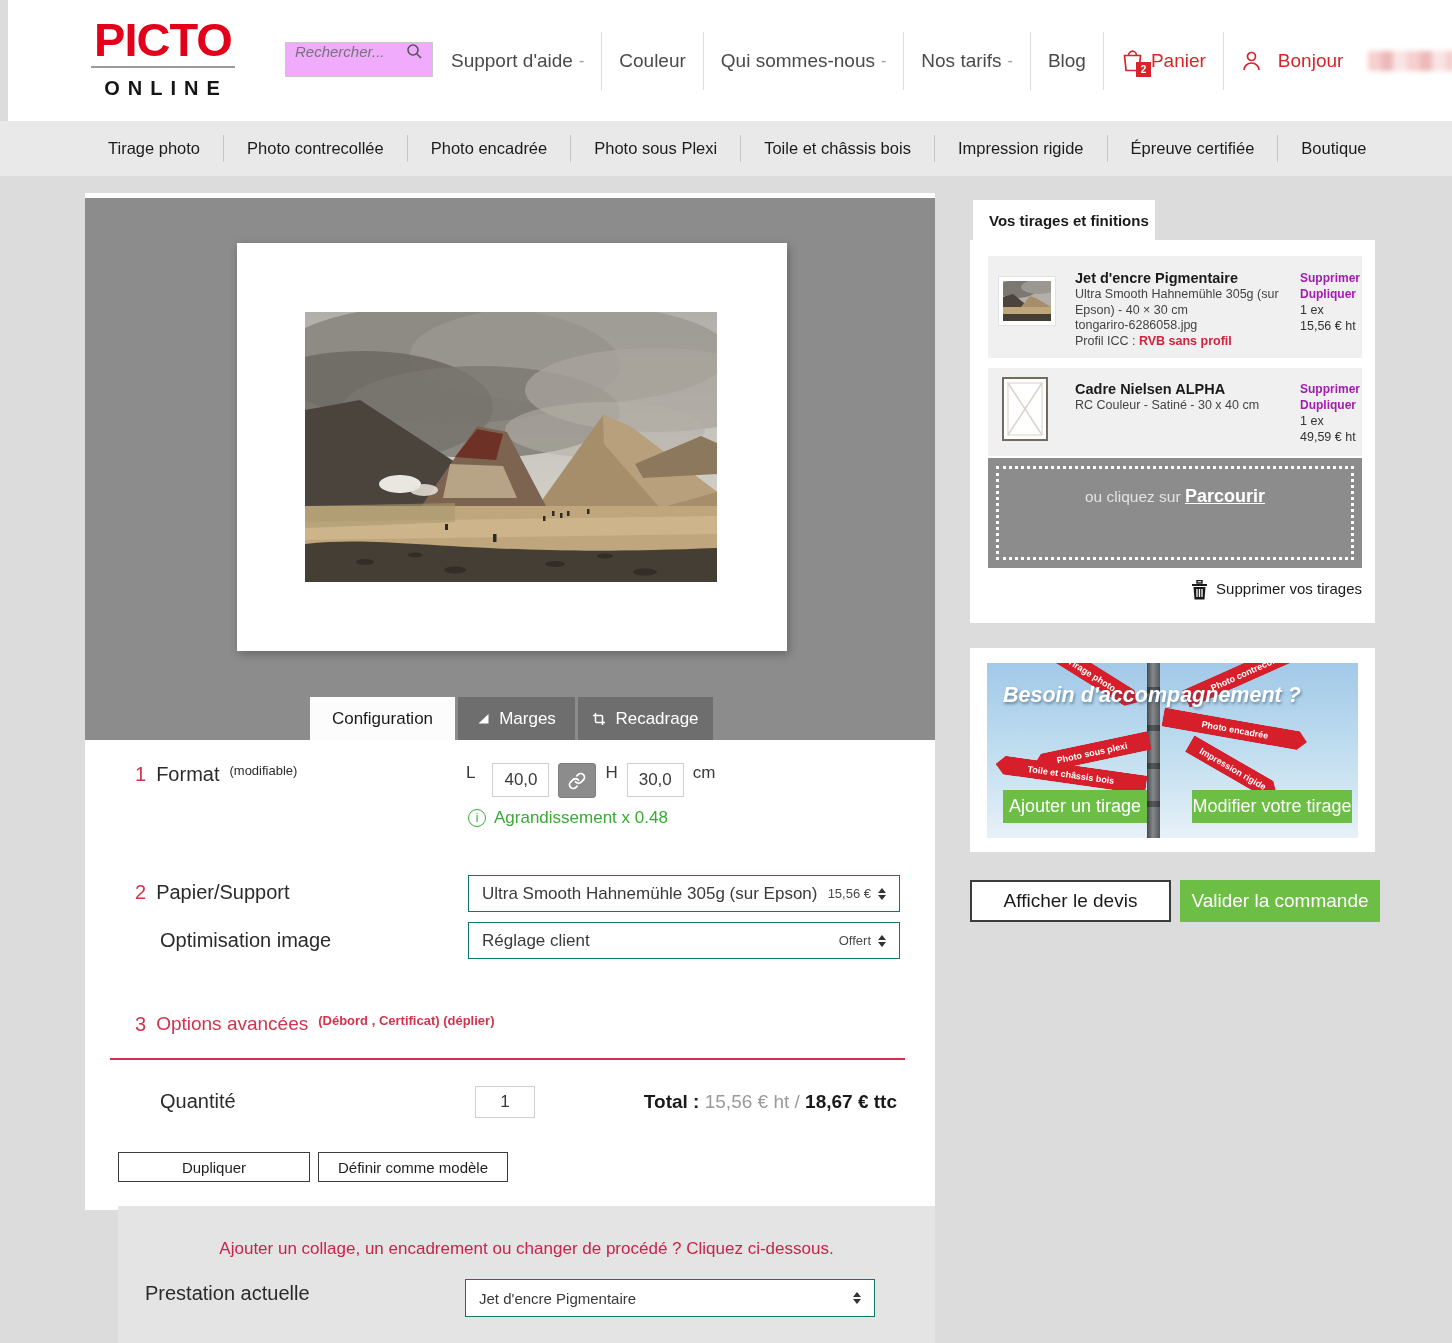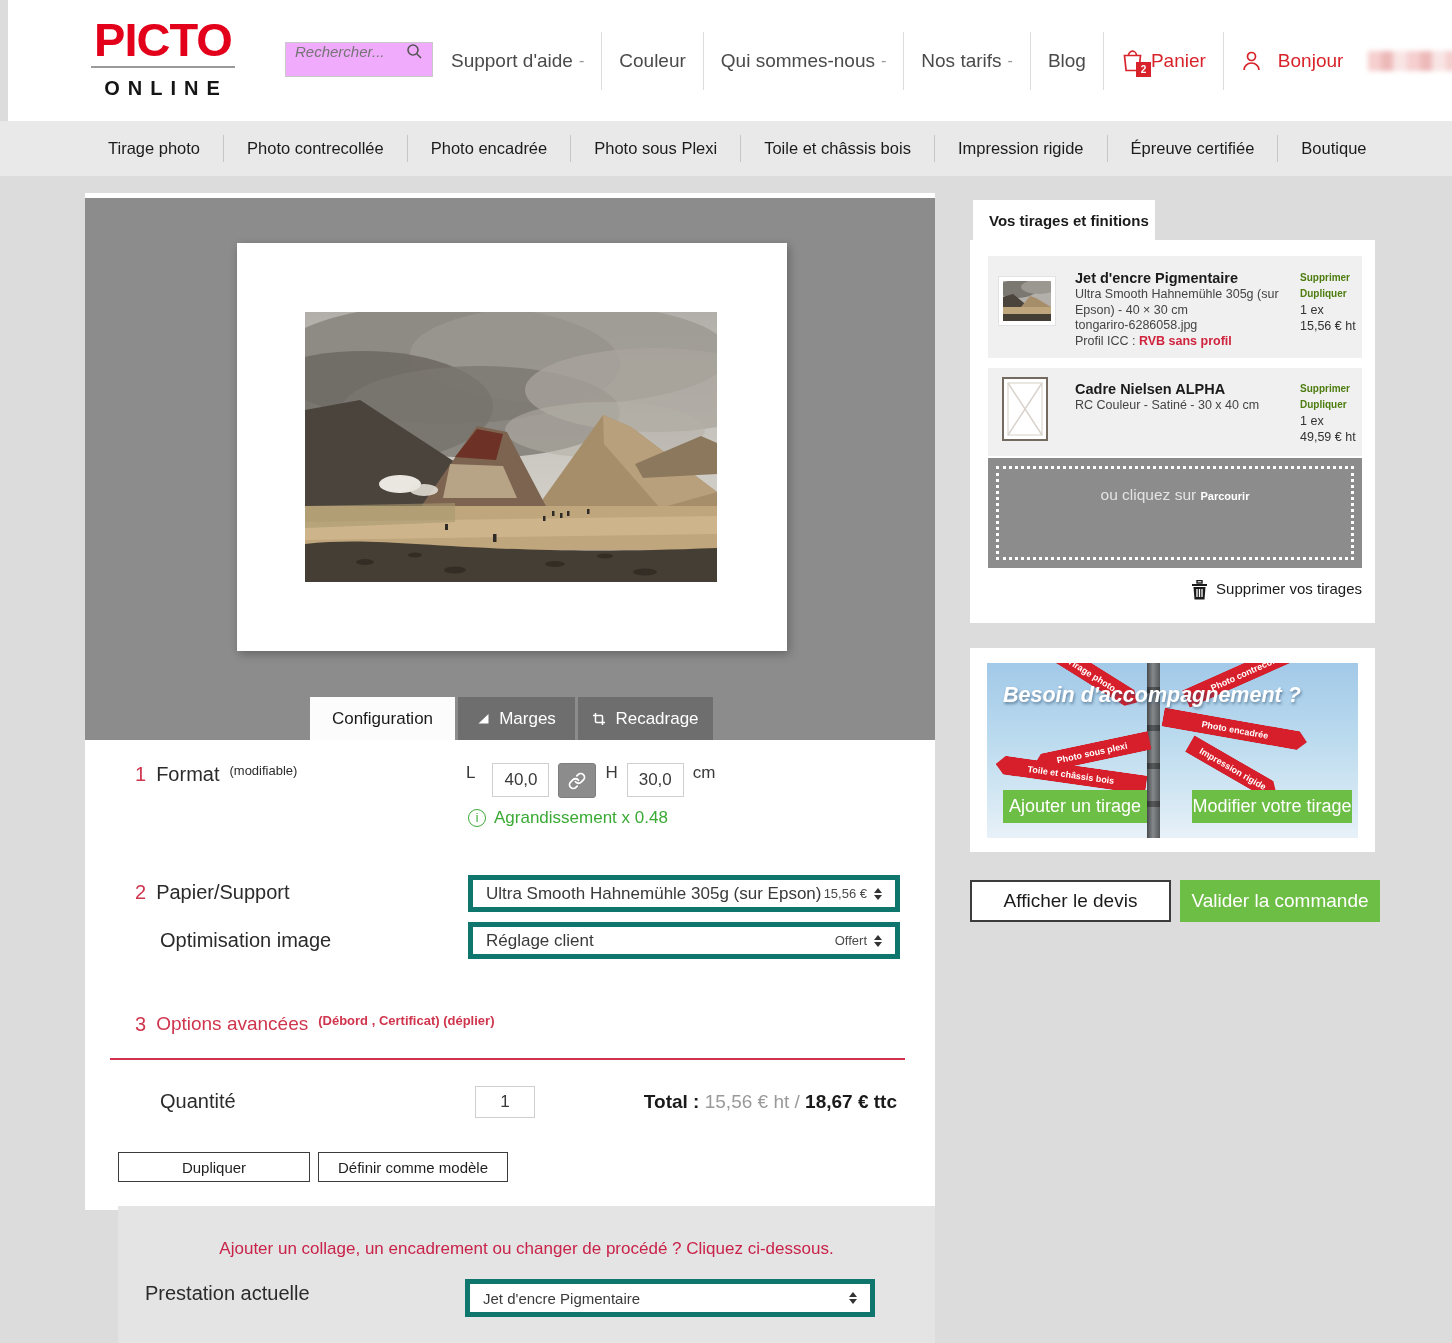--- a/index.html
+++ b/index.html
@@ -50,48 +50,48 @@
   .steplabel{font-size:20px;color:#2b2b2b}
   .stepnote{font-size:13px;color:#2b2b2b}
   .numin{border:1px solid #cfcfcf;text-align:center;font-size:17px;color:#3a3a3a;outline:none;
          font-family:"Liberation Sans",sans-serif;background:#fff}
   #linkbtn{width:38px;height:35px;background:#8c8c8c;border:1px solid #7e7e7e;border-radius:3px;
            display:flex;align-items:center;justify-content:center}
   .greenline{color:#3aaa35;font-size:17px;display:flex;align-items:center;gap:8px}
   .iicon{width:18px;height:18px;border:1.5px solid #3aaa35;border-radius:50%;display:inline-flex;
          align-items:center;justify-content:center;font-size:12px;line-height:1}
 
-  .selbox{background:#fff;border:5px solid #0f766e;display:flex;align-items:center;
+  .selbox{background:#fff;border:1px solid #0f766e;display:flex;align-items:center;
           justify-content:space-between;padding:0 13px}
   .selbox .val{font-size:17px;color:#3a3a3a;white-space:nowrap}
   .selbox .pr{display:flex;align-items:center;gap:7px;font-size:13px;color:#4a4a4a;white-space:nowrap}
   .ud{display:inline-flex;flex-direction:column;gap:2px}
   .ud .u{width:0;height:0;border-left:4px solid transparent;border-right:4px solid transparent;border-bottom:5px solid #333}
   .ud .d{width:0;height:0;border-left:4px solid transparent;border-right:4px solid transparent;border-top:5px solid #333}
 
   .uired{color:#d0354e}
   #redline{left:110px;top:1058px;width:795px;height:2px;background:#d2314d}
   .wbtn{background:#fff;border:1px solid #3c3c3c;font-size:15px;color:#1e1e1e;
         display:flex;align-items:center;justify-content:center;font-family:"Liberation Sans",sans-serif}
   #graypanel{left:118px;top:1206px;width:817px;height:137px;background:#e4e4e4}
 
   
   #sidetab{left:973px;top:200px;width:182px;height:40px;background:#fff;display:flex;align-items:center;
            padding-left:16px;font-size:15px;font-weight:700;color:#1a1a1a}
   #sidepanel{left:970px;top:240px;width:405px;height:383px;background:#fff}
   .sideitem{left:988px;width:374px;background:#f0f0f0}
   .ittitle{font-size:14.5px;font-weight:700;color:#1a1a1a;line-height:17px}
   .itline{font-size:12.5px;color:#444;line-height:15.5px}
-  .alink{color:#4d7c0f;font-weight:600;font-size:10px;line-height:16px}
+  .alink{color:#a21caf;font-weight:600;font-size:12px;line-height:16px}
   .itmeta{font-size:12.5px;color:#333;line-height:16px}
   #dropzone{left:988px;top:458px;width:374px;height:110px;background:#8c8c8c}
   #dropzone .dash{position:absolute;inset:8px;border:3px dotted #fff}
   #dz-title{font-size:21px;font-weight:700;color:#fff;text-align:center}
   #dz-sub{font-size:15.5px;color:#e3e3e3;text-align:center}
-  #dz-sub b{color:#fff;font-size:11px}
+  #dz-sub b{color:#fff;text-decoration:underline;font-size:18px}
 
   #banner{left:970px;top:648px;width:405px;height:204px;background:#fff}
   #bphoto{left:987px;top:663px;width:371px;height:175px;overflow:hidden;
           background:linear-gradient(180deg,#a2c9e8 0%,#badaee 42%,#d5e8f4 78%,#e8f1f8 100%)}
   #pole{position:absolute;left:160px;top:-8px;width:13px;height:195px;border-radius:4px;
         background:linear-gradient(90deg,#47494b,#85898c 45%,#55585a),
         repeating-linear-gradient(180deg,transparent 0 32px,rgba(0,0,0,.35) 32px 38px);
         background-blend-mode:multiply}
   .sign{position:absolute;height:19px;background:#d71f2b;color:#fff;font-size:9px;font-weight:700;
         display:flex;align-items:center;justify-content:center;white-space:nowrap;padding:0 11px;

